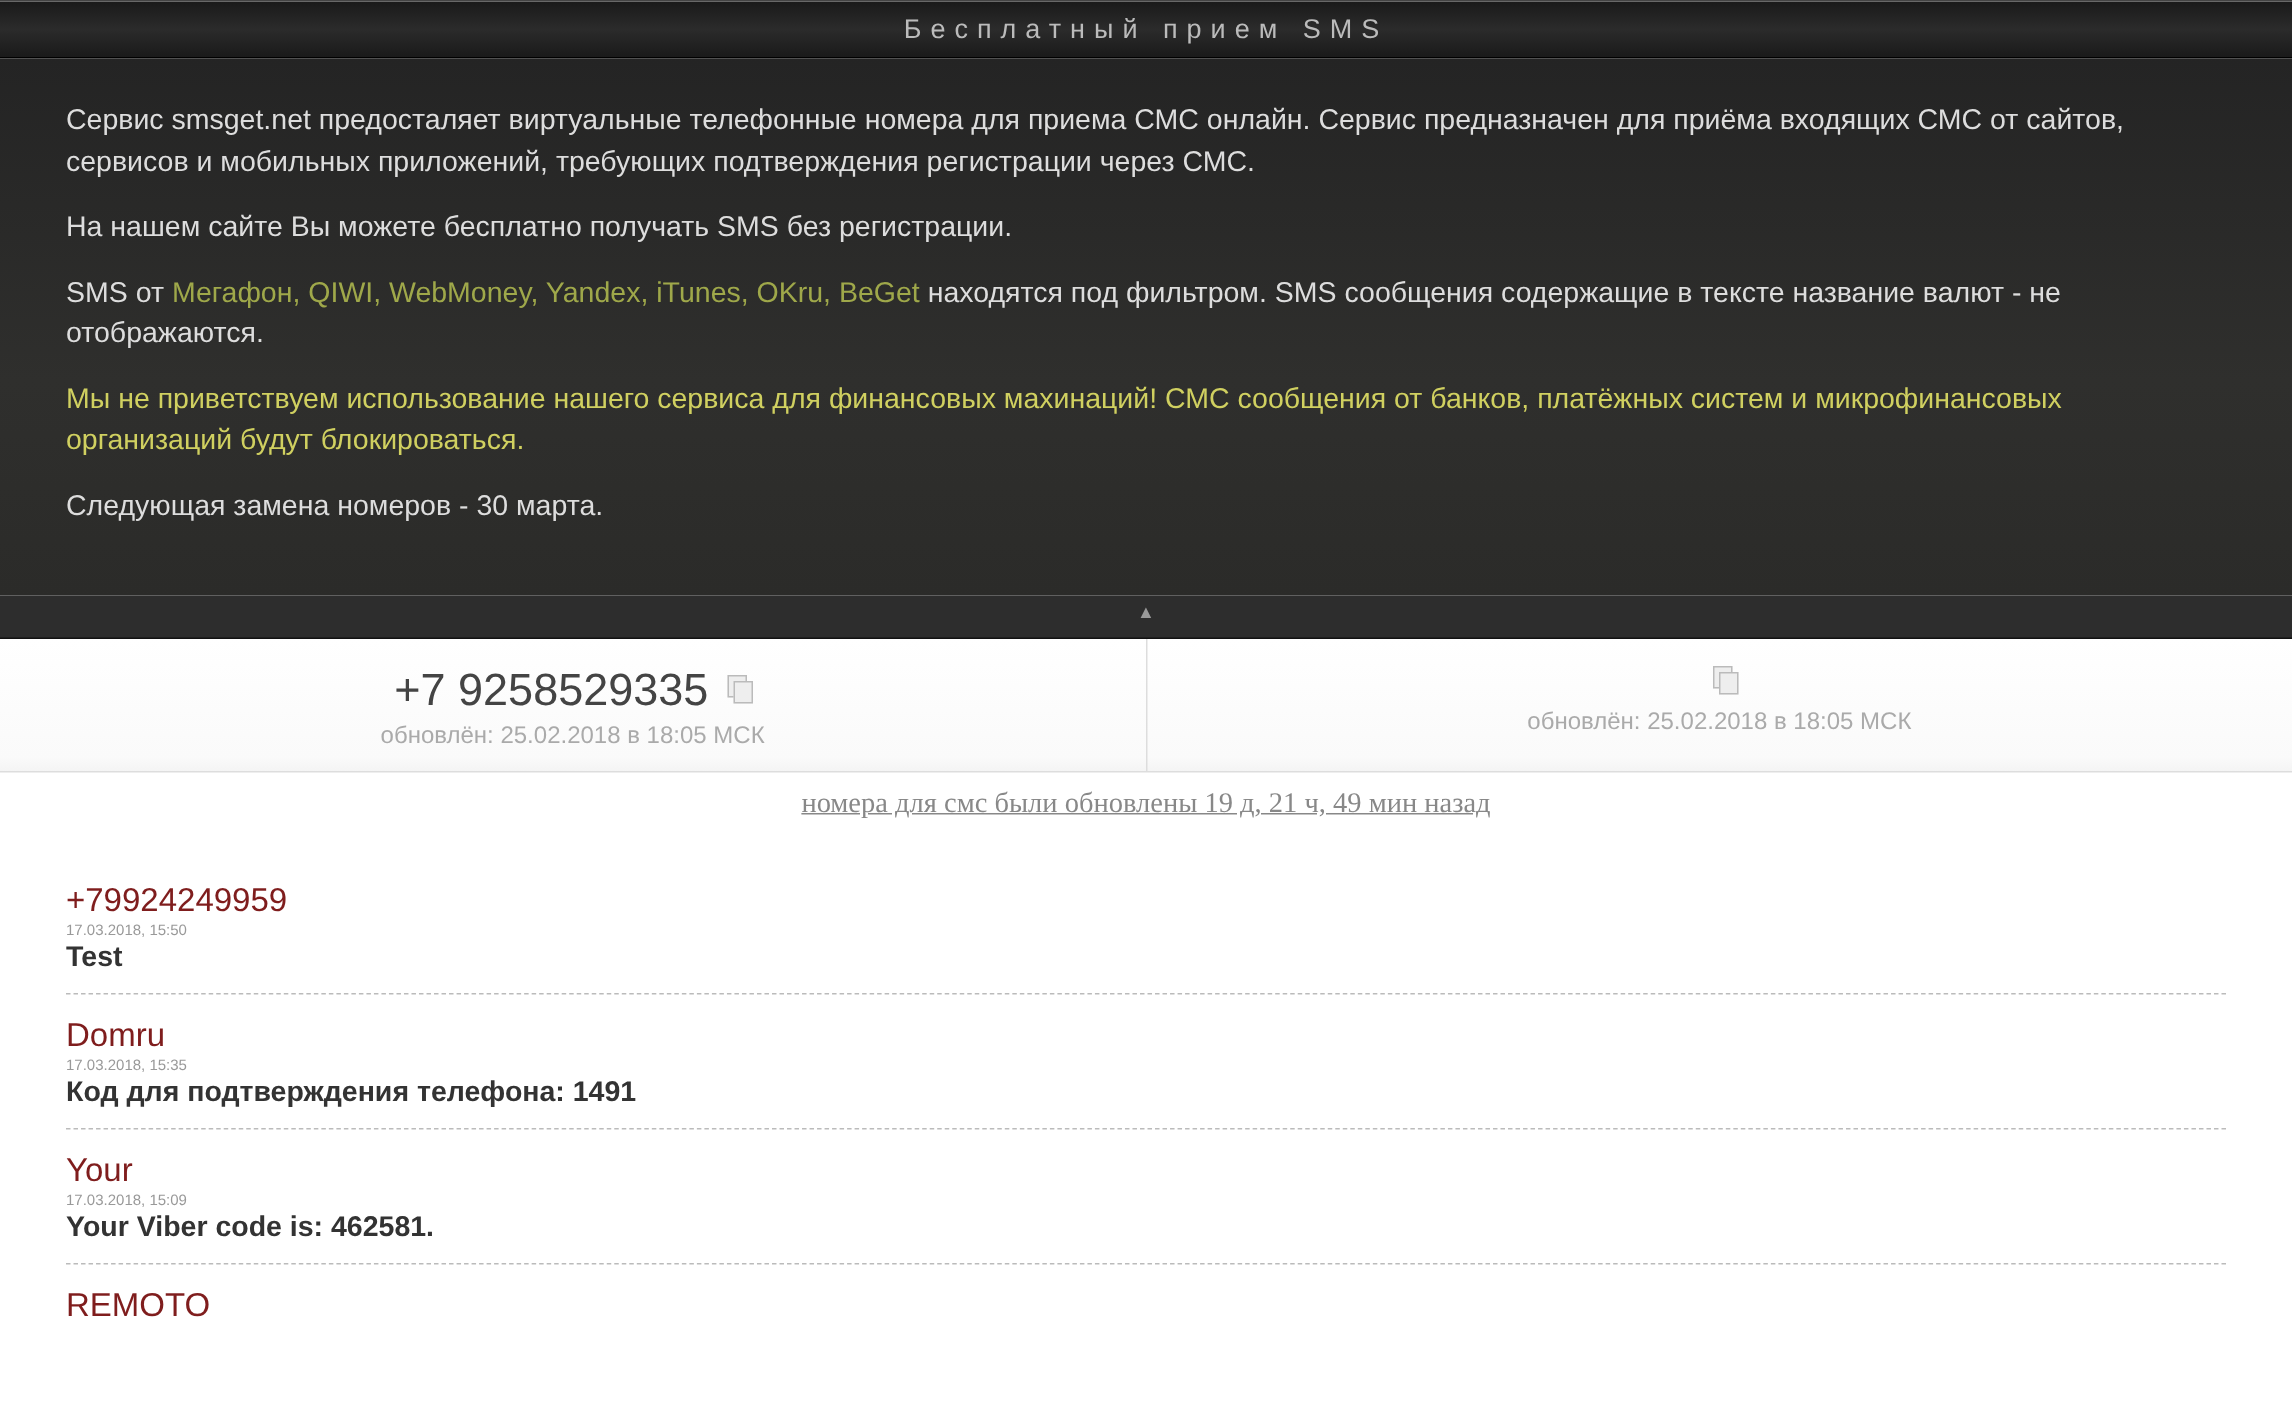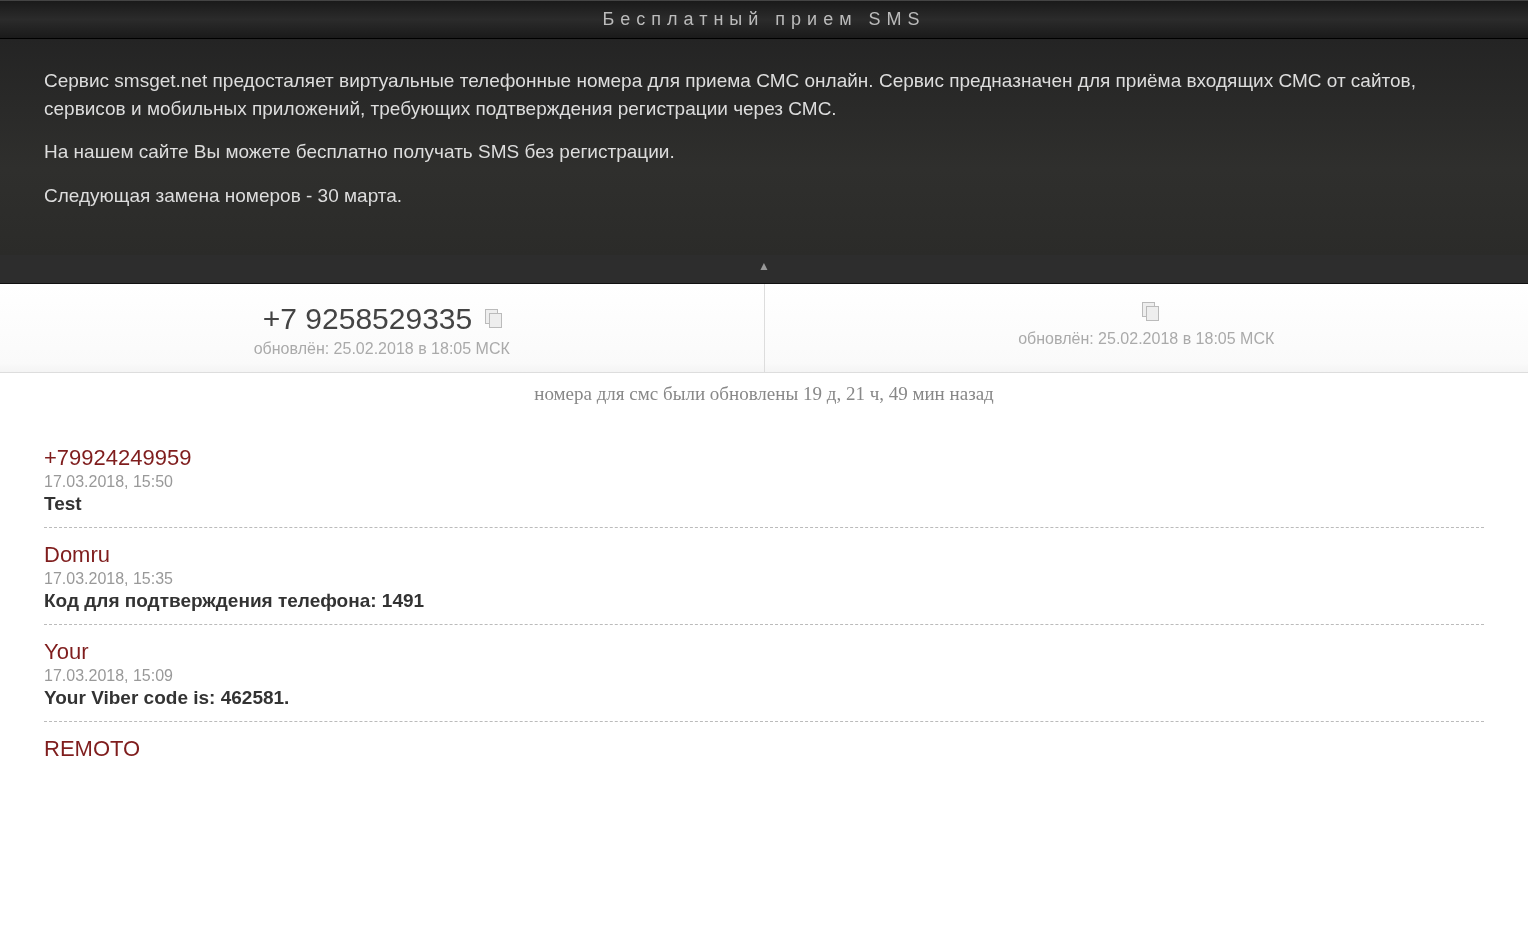--- a/index.html
+++ b/index.html
@@ -78,55 +78,60 @@
   color: #aaa;
   font-size: 16px;
   margin-top: 4px;
 }
 .refresh-info {
   text-align: center;
   color: #888;
   font-family: Georgia, "Times New Roman", serif;
   font-size: 19px;
   padding: 10px 0 18px 0;
+  text-decoration: underline;
 }
 .sms-list {
   padding: 8px 44px 0 44px;
 }
 .sms-item {
   padding: 14px 0 12px 0;
   border-bottom: 1px dashed #bbb;
 }
 .sms-sender {
   color: #7f1d1d;
   font-size: 22px;
   font-weight: 500;
 }
 .sms-time {
   color: #999;
-  font-size: 16px;
+  font-size: 10px;
   margin-top: 2px;
 }
 .sms-body {
   color: #333;
   font-size: 19px;
   margin-top: 2px;
   font-weight: bold;
 }
 </style>
 </head>
 <body>
 
 <div class="header-bar">
   <span>Бесплатный прием SMS</span>
 </div>
 
 <div class="intro-section">
   <p>Сервис smsget.net предосталяет виртуальные телефонные номера для приема СМС онлайн. Сервис предназначен для приёма входящих СМС от сайтов, сервисов и мобильных приложений, требующих подтверждения регистрации через СМС.</p>
   <p>На нашем сайте Вы можете бесплатно получать SMS без регистрации.</p>
+  <p>
+    <span>SMS от </span><span class="olive-link">Мегафон, QIWI, WebMoney, Yandex, iTunes, OKru, BeGet</span><span> находятся под фильтром. SMS сообщения содержащие в тексте название валют - не отображаются.</span>
+  </p>
+  <p class="warning">Мы не приветствуем использование нашего сервиса для финансовых махинаций! СМС сообщения от банков, платёжных систем и микрофинансовых организаций будут блокироваться.</p>
   <p>Следующая замена номеров - 30 марта.</p>
 </div>
 
 <div class="toggle-row">
   <span>▲</span>
 </div>
 
 <div class="numbers-row">
   <div class="number-cell">
     <span class="phone-big">+7 9258529335</span>

